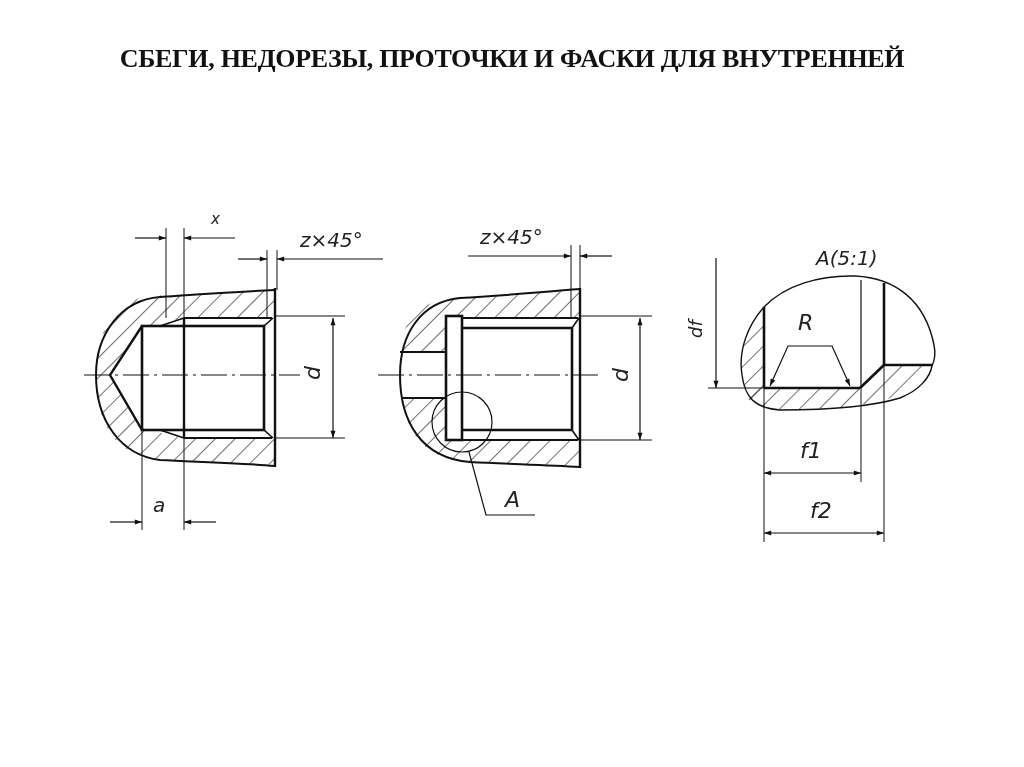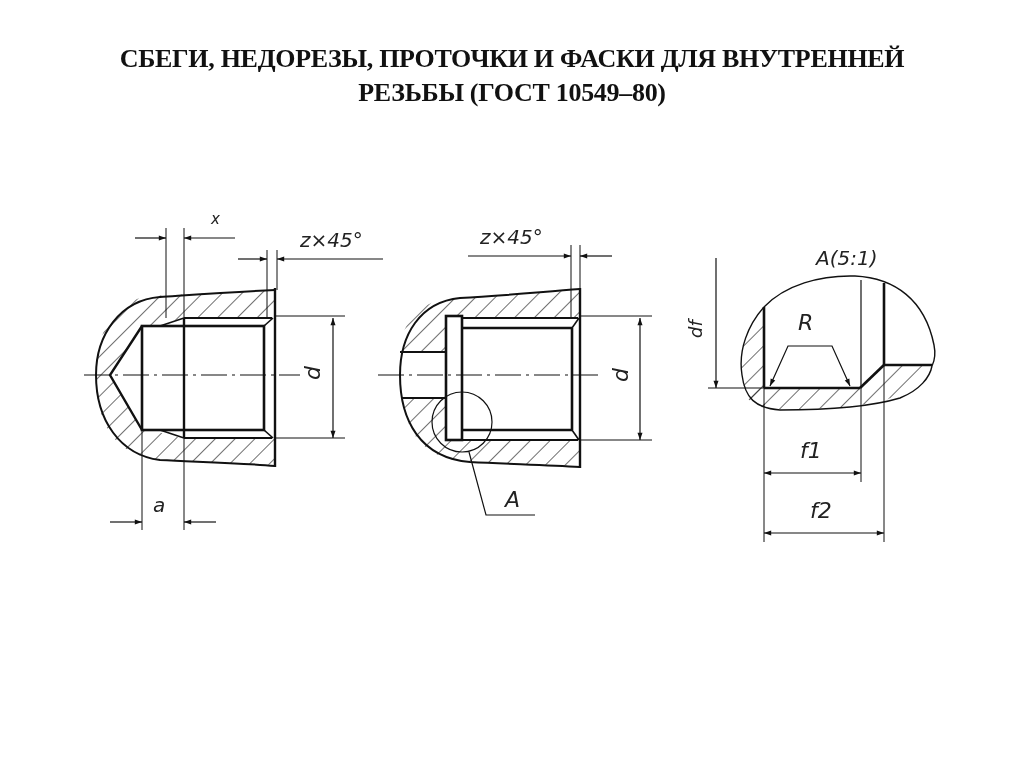--- a/index.html
+++ b/index.html
@@ -16,21 +16,20 @@
   .lbl {
     font-family: "DejaVu Sans", sans-serif; font-style: italic;
     fill: #222;
   }
 </style>
 </head>
 <body>
 
 <div class="title">
   <div>СБЕГИ, НЕДОРЕЗЫ, ПРОТОЧКИ И ФАСКИ ДЛЯ ВНУТРЕННЕЙ</div>
-  <div>РЕЗЬБЫ (ГОСТ 10549–80)</div>
 </div>
 
 <svg class="drawing" width="1024" height="767" viewBox="0 0 1024 767" xmlns="http://www.w3.org/2000/svg">
   <defs>
     <pattern id="hatch" patternUnits="userSpaceOnUse" width="14" height="14" patternTransform="rotate(45)">
       <line x1="0" y1="0" x2="0" y2="14" stroke="#222" stroke-width="1.3"></line>
     </pattern>
     <marker id="arr" viewBox="0 0 10 10" refX="10" refY="5" markerWidth="9" markerHeight="6" orient="auto-start-reverse">
       <path d="M0,1.5 L10,5 L0,8.5 z" fill="#111"></path>
     </marker>

